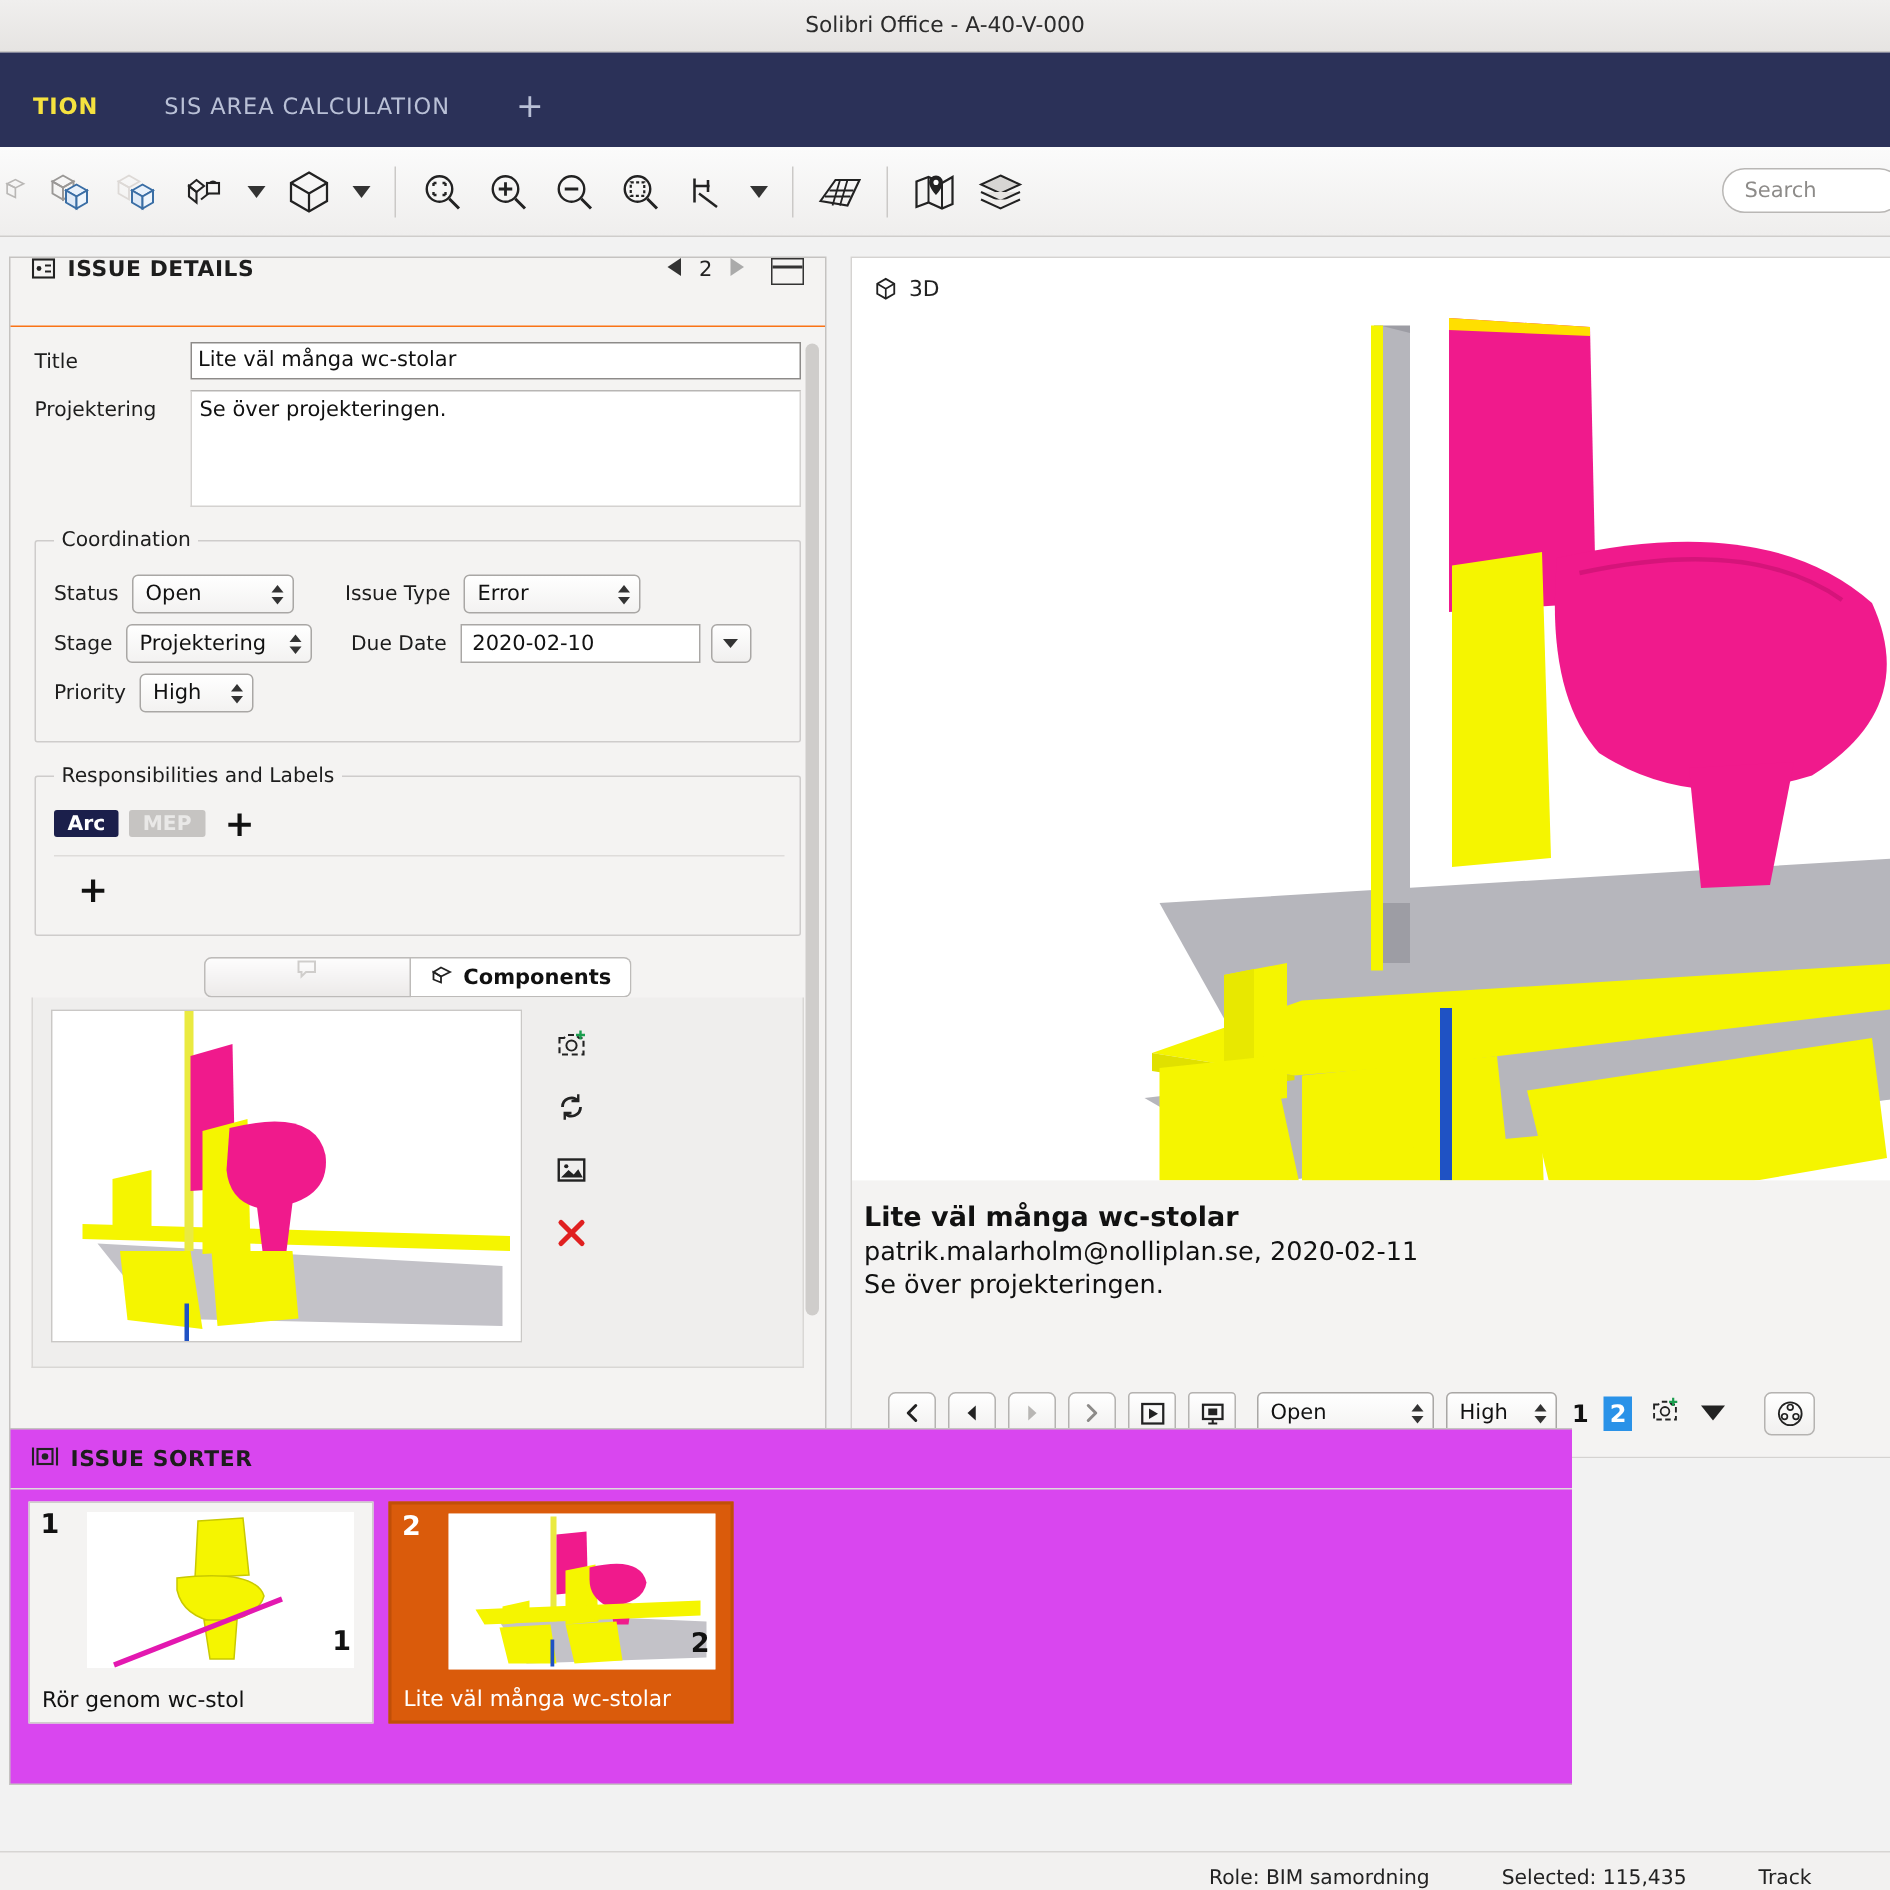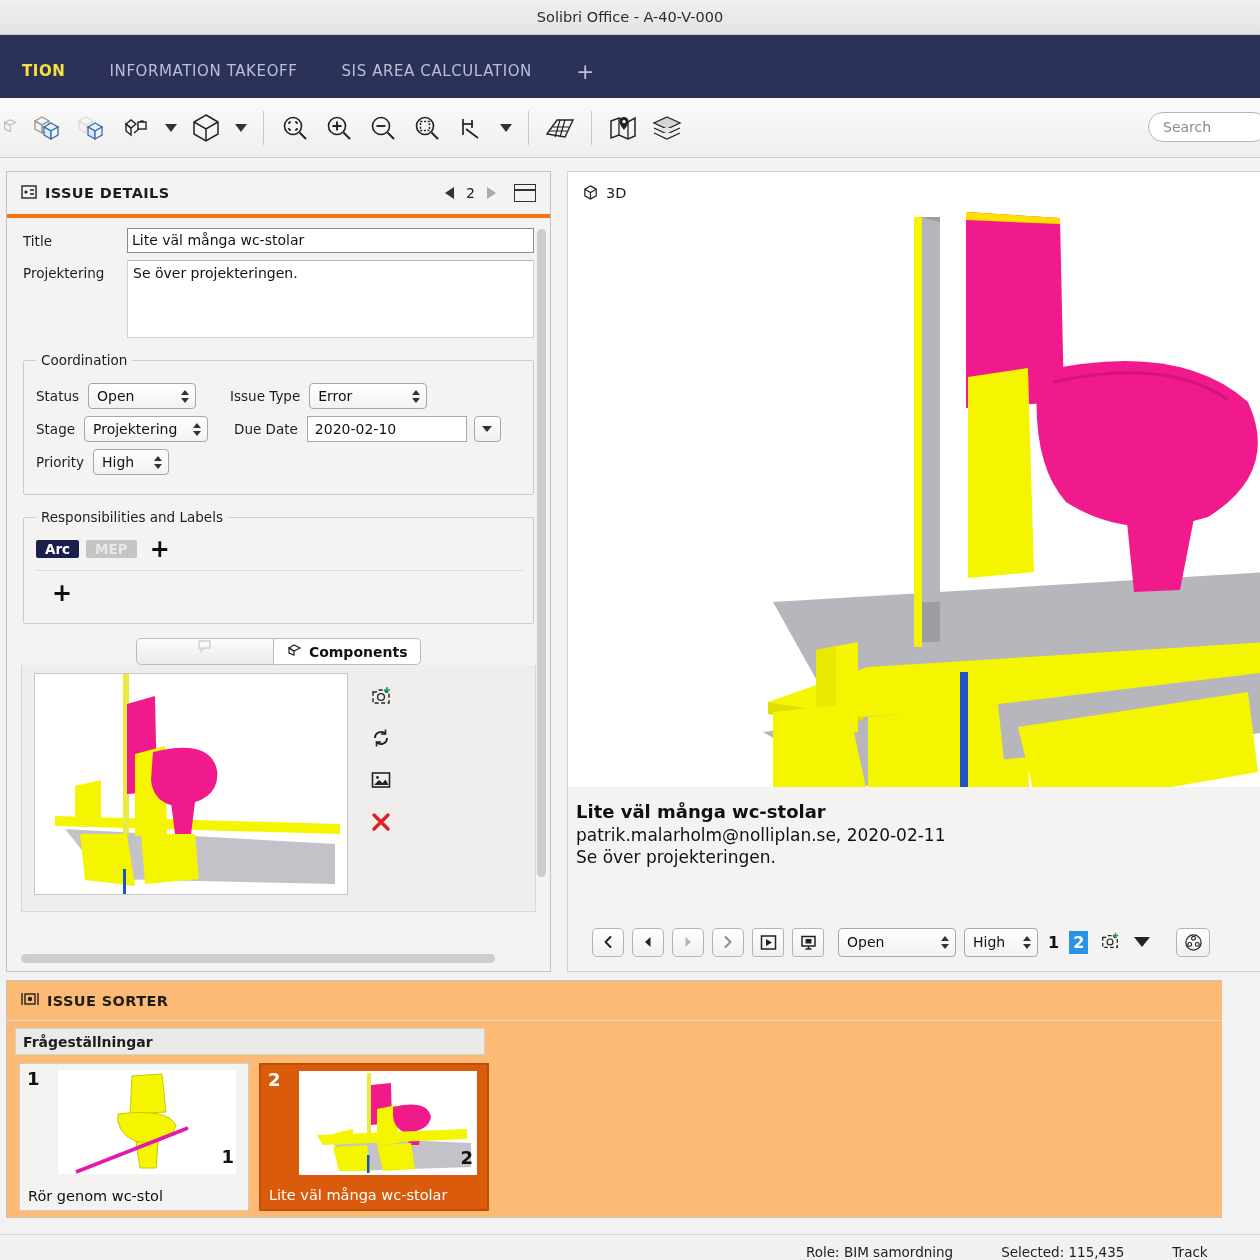--- a/index.html
+++ b/index.html
@@ -57,22 +57,22 @@
     display: flex; align-items: center; padding-left: 14px; color: #8d8b89;
     font-size: 14px;
   }
 
   
   .issue-panel {
     position: absolute; left: 6px; top: 171px; width: 545px; height: 801px;
     background: #f4f3f2; border: 1px solid #c5c3c1;
   }
   .panel-head {
-    height: 46px; display: flex; align-items: center; padding: 0 14px 0 14px;
-    border-bottom: 4px solid #f97316;
+    height: 46px; display: flex; align-items: flex-start; padding: 0 14px 0 14px;
+    border-bottom: 1px solid #f97316;
   }
   .panel-head .pt { font-size: 14.5px; font-weight: bold; letter-spacing: .4px; color: #1d1d1d; }
   .panel-head .spacer { flex: 1; }
   .tri-l { width:0;height:0;border-top:6px solid transparent;border-bottom:6px solid transparent;border-right:9px solid #333;}
   .tri-r { width:0;height:0;border-top:6px solid transparent;border-bottom:6px solid transparent;border-left:9px solid #aaa;}
   .pageno { font-size: 14px; margin: 0 12px; color: #222; }
   .win-icon { width: 22px; height: 18px; border: 1.6px solid #333; margin-left: 18px; position: relative;}
   .win-icon:after{content:"";position:absolute;left:0;top:4px;width:100%;height:1.6px;background:#333;}
 
   .form { padding: 10px 16px 0 16px; position: relative; }
@@ -177,22 +177,22 @@
     width: 32px; height: 29px; background: linear-gradient(#ffffff,#f1f0ef);
     border: 1px solid #b5b3b1; border-radius: 5px;
     display:flex; align-items:center; justify-content:center;
   }
   .nbtn.sq { border-radius: 3px; }
   .pgnum { font-size: 16px; font-weight: bold; color:#111; padding: 0 2px; }
   .pgnum.sel { background: #2a92e8; color: #fff; padding: 2px 4px; }
 
   
   .sorter {
-    position: absolute; left: 6px; top: 980px; width: 1216px; height: 238px;
-    background: #fdba74; border: 1px solid #c5c3c1; border-right: none;
+    position: absolute; left: 6px; top: 952px; width: 1042px; height: 238px;
+    background: #d946ef; border: 1px solid #c5c3c1; border-right: none;
   }
   .sorter-head { height: 40px; display:flex; align-items:center; padding-left: 13px;
                  border-bottom: 1px solid #dedcda; }
   .sorter-head .st { font-size: 14.5px; font-weight: bold; letter-spacing:.4px; color:#1d1d1d; }
   .grouphdr {
     margin: 7px 8px 0 8px; height: 27px; background: #eceae9; border: 1px solid #d3d1cf;
     display:flex; align-items:center; padding-left: 7px; font-size: 14px; font-weight: bold; color:#1d1d1d;
     width: 470px;
   }
   .cards { display:flex; gap: 10px; padding: 8px 0 0 12px; }
@@ -217,21 +217,20 @@
 <body>
 
 <div id="app">
 
   <div class="titlebar">
     <span class="ttl">Solibri Office - A-40-V-000</span>
   </div>
 
   <div class="tabbar">
     <div class="tab active">TION</div>
-    <div class="tab">INFORMATION TAKEOFF</div>
     <div class="tab">SIS AREA CALCULATION</div>
     <div class="tab plus">+</div>
   </div>
 
   <div class="toolbar">
     <div class="tbtn" style="width:26px;">
       <svg width="22" height="22" viewBox="0 0 24 24">
           <path d="M3 6 L9 3 L15 6 L9 9 Z" fill="none" stroke="#b9b7b5" stroke-width="1.2"></path>
           <path d="M3 6 L3 13 L9 16 L9 9 Z" fill="none" stroke="#b9b7b5" stroke-width="1.2"></path>
         </svg>
@@ -631,21 +630,20 @@
     <div class="sorter-head">
       <span style="margin-right:7px;">
         <svg width="20" height="14" viewBox="0 0 20 14">
             <path d="M2 1 v12 M18 1 v12" stroke="#222" stroke-width="1.4"></path>
             <rect x="5" y="2" width="10" height="10" fill="none" stroke="#222" stroke-width="1.4"></rect>
             <circle cx="10" cy="7" r="2.2" fill="#222"></circle>
           </svg>
       </span>
       <span class="st">ISSUE SORTER</span>
     </div>
-    <div class="grouphdr">Frågeställningar</div>
     <div class="cards">
 
       <div class="card">
         <span class="num">1</span>
         <div class="pic">
           <svg viewBox="0 0 178 104" width="178" height="104">
             <rect width="178" height="104" fill="#fff"></rect>
             <polygon points="74,6 104,4 108,42 72,44" fill="#f5f500" stroke="#c9c900" stroke-width="1"></polygon>
             <path d="M60,44 Q112,38 118,56 Q114,70 88,74 Q64,70 60,52 Z" fill="#f5f500" stroke="#c9c900" stroke-width="1"></path>
             <polygon points="78,72 100,72 98,98 82,98" fill="#f5f500" stroke="#c9c900" stroke-width="1"></polygon>

